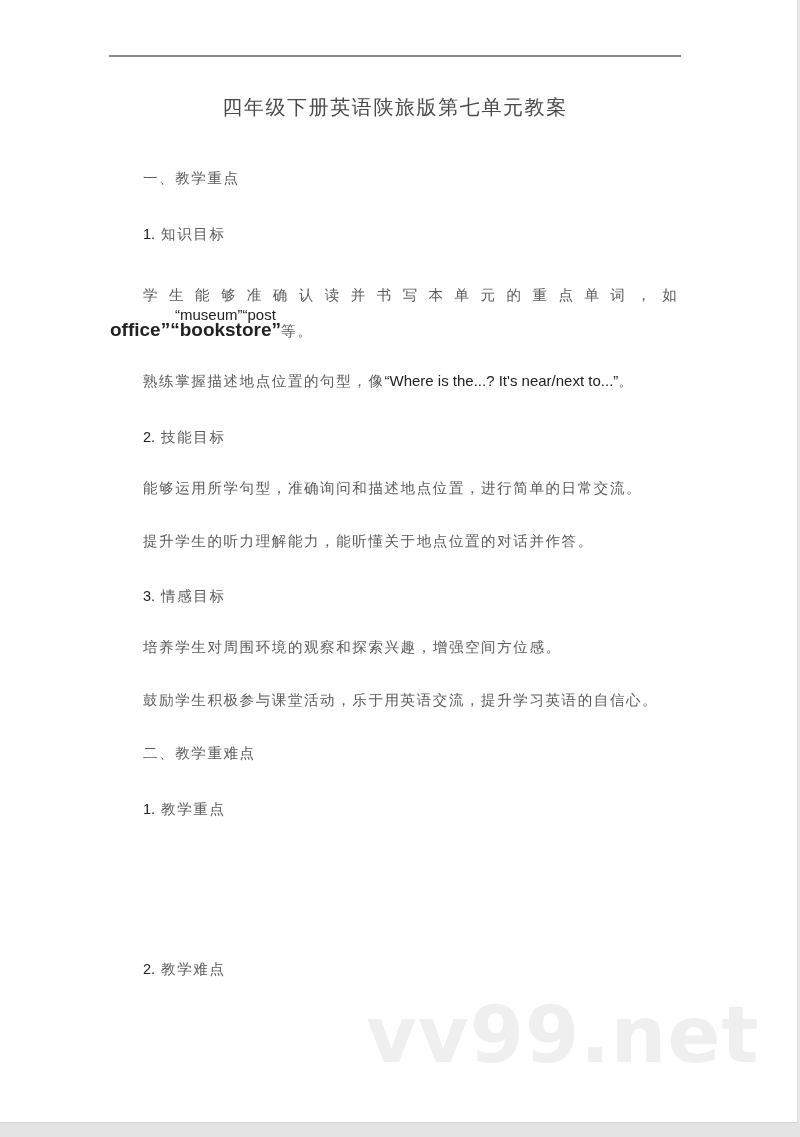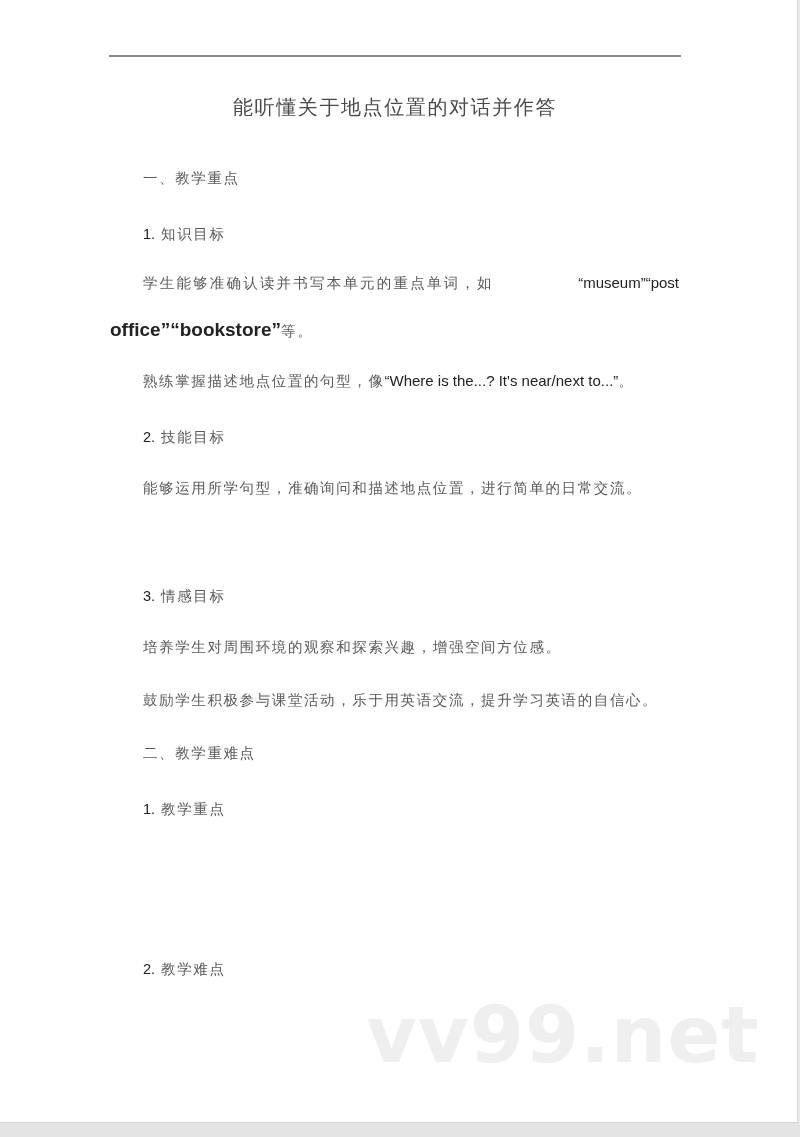--- a/index.html
+++ b/index.html
@@ -124,47 +124,48 @@
       white-space: nowrap;
     }
   </style>
 </head>
 <body>
 
 <div class="page">
 
   <div class="header-rule"></div>
 
-  <div class="title">能听懂关于地点位置的对话并作答</div>
+  <div class="title">四年级下册英语陕旅版第七单元教案</div>
 
   <div class="line" style="top:168px;">一、教学重点</div>
 
   <div class="line" style="top:224px;">
     <span class="num">1.</span><span>知识目标</span>
   </div>
 
-  <div class="justified" style="top:273px;">
+  <div class="justified" style="top:285px;flex-direction:column;">
     <span>学生能够准确认读并书写本单元的重点单词，如</span>
     <span class="latin">“museum”“post</span>
   </div>
 
   <div class="cont" style="top:320px;">
     <span class="latin">office”“bookstore”</span><span>等。</span>
   </div>
 
   <div class="line" style="top:371px;">
     <span>熟练掌握描述地点位置的句型，像</span><span class="latin">“Where is the...? It's near/next to...”</span><span>。</span>
   </div>
 
   <div class="line" style="top:427px;">
     <span class="num">2.</span><span>技能目标</span>
   </div>
 
   <div class="line" style="top:478px;">能够运用所学句型，准确询问和描述地点位置，进行简单的日常交流。</div>
 
+  <div class="line" style="top:531px;">提升学生的听力理解能力，能听懂关于地点位置的对话并作答。</div>
 
   <div class="line" style="top:586px;">
     <span class="num">3.</span><span>情感目标</span>
   </div>
 
   <div class="line" style="top:637px;">培养学生对周围环境的观察和探索兴趣，增强空间方位感。</div>
 
   <div class="line" style="top:690px;">鼓励学生积极参与课堂活动，乐于用英语交流，提升学习英语的自信心。</div>
 
   <div class="line" style="top:743px;">二、教学重难点</div>

